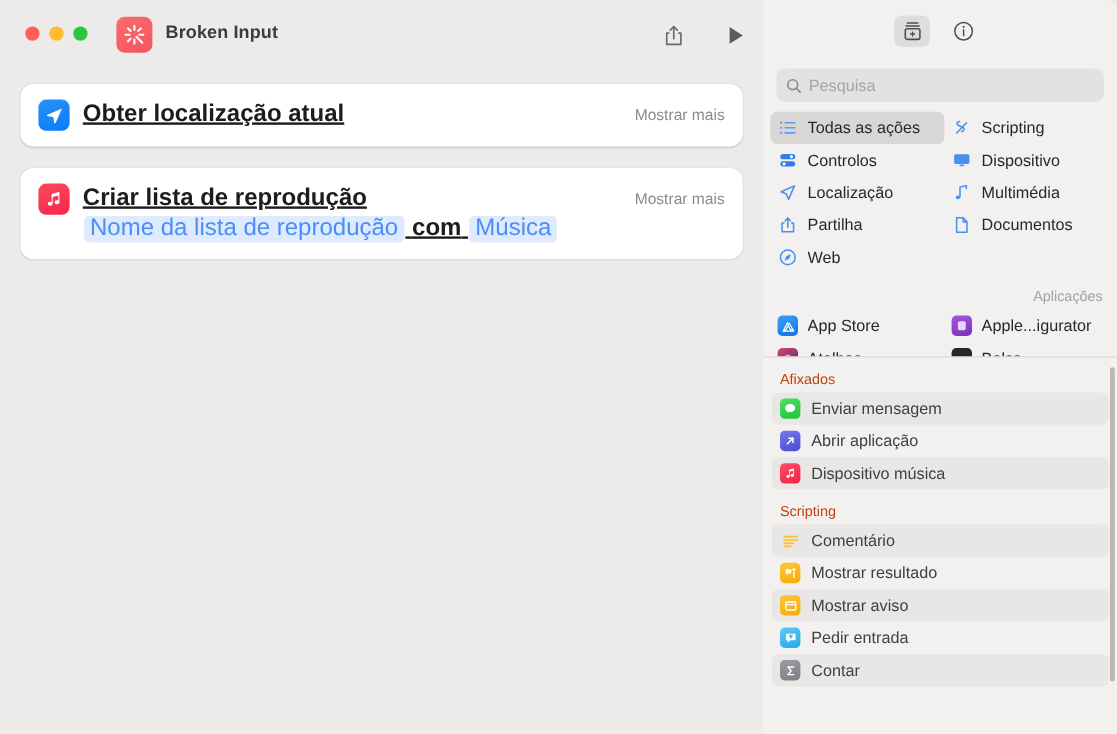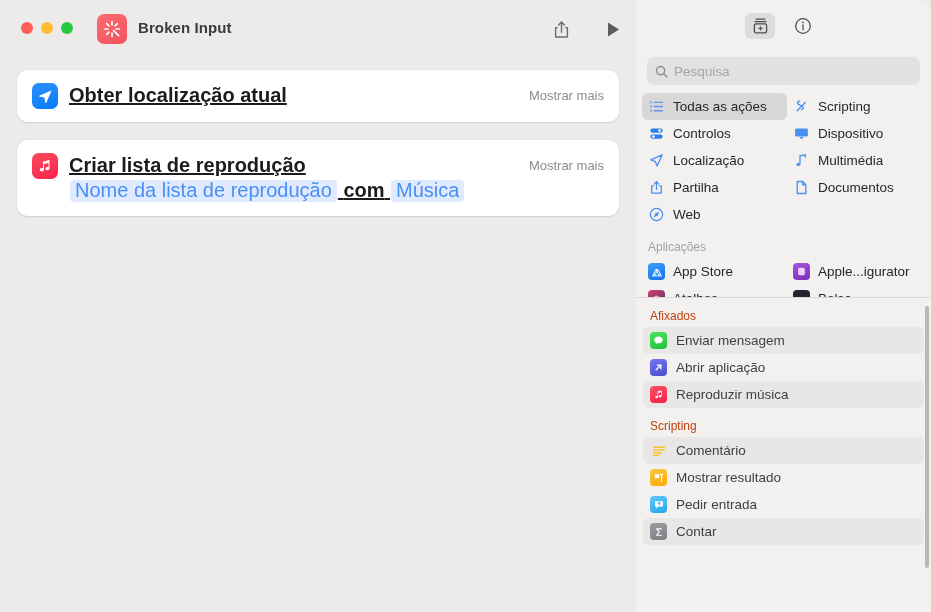--- a/index.html
+++ b/index.html
@@ -226,20 +226,21 @@
   }
 
   .section-head {
     font-size: 12px;
     color: #a3a2a1;
     padding: 0 12px;
     margin-top: 11px;
     margin-bottom: 3px;
     height: 16px;
     line-height: 16px;
+    text-align: right;
   }
 
   #apps-grid {
     display: grid;
     grid-template-columns: 145px 150px;
     padding: 0 6px;
   }
   .app-item {
     display: flex;
     align-items: center;
@@ -589,21 +590,21 @@
         </span>
         <span class="act-label">Abrir aplicação</span>
       </div>
 
       <div class="act-row alt">
         <span class="act-ico" style="background:linear-gradient(160deg,#fb5067,#f42148);">
           <svg width="11" height="11" viewBox="0 0 11 11">
               <path d="M8.6 1.4 L4.5 2.4 V7.1 C4.3 7.0 4.0 6.9 3.7 6.9 C2.9 6.9 2.2 7.4 2.2 8.1 C2.2 8.8 2.9 9.3 3.7 9.3 C4.5 9.3 5.1 8.8 5.1 8.1 V4.0 L8.0 3.3 V6.2 C7.8 6.1 7.5 6.0 7.2 6.0 C6.4 6.0 5.8 6.5 5.8 7.2 C5.8 7.9 6.4 8.4 7.2 8.4 C8.0 8.4 8.6 7.9 8.6 7.2 Z" fill="#ffffff"></path>
             </svg>
         </span>
-        <span class="act-label">Reproduzir música</span>
+        <span class="act-label">Dispositivo música</span>
       </div>
 
       <div class="list-head">Scripting</div>
 
       <div class="act-row alt">
         <span class="act-ico" style="background:transparent;">
           <svg width="14" height="12" viewBox="0 0 14 12" stroke="#fbc02d" stroke-width="1.45" stroke-linecap="round">
               <path d="M1.6 2.2 H12.4 M1.6 5.0 H12.4 M1.6 7.8 H9.4 M1.6 10.3 H7.0"></path>
             </svg>
         </span>
@@ -613,20 +614,29 @@
       <div class="act-row">
         <span class="act-ico" style="background:linear-gradient(160deg,#fdc63c,#f9ab06);">
           <svg width="12" height="12" viewBox="0 0 12 12" fill="none" stroke="#ffffff" stroke-width="1.1" stroke-linecap="round">
               <path d="M1.7 2.3 H6.4 V6.0 H4.0 L2.6 7.3 V6.0 H1.7 Z" fill="#ffffff" stroke="none"></path>
               <path d="M8.6 2.4 V9.4 M7.6 2.4 H9.6"></path>
             </svg>
         </span>
         <span class="act-label">Mostrar resultado</span>
       </div>
 
+      <div class="act-row alt">
+        <span class="act-ico" style="background:linear-gradient(160deg,#fdc63c,#f9ab06);">
+          <svg width="12" height="12" viewBox="0 0 12 12" fill="none" stroke="#ffffff" stroke-width="1.15">
+              <rect x="1.9" y="2.7" width="8.2" height="6.6" rx="1.1"></rect>
+              <path d="M1.9 4.9 H10.1" stroke-width="1.0"></path>
+            </svg>
+        </span>
+        <span class="act-label">Mostrar aviso</span>
+      </div>
 
       <div class="act-row">
         <span class="act-ico" style="background:linear-gradient(160deg,#5ec8f7,#24a8ea);">
           <svg width="12" height="12" viewBox="0 0 12 12">
               <path d="M2.0 2.2 H10.0 V7.6 H5.6 L3.4 9.6 V7.6 H2.0 Z" fill="#ffffff"></path>
               <path d="M5.0 4.0 H7.2 M6.1 3.2 V5.8" stroke="#38b0ec" stroke-width="1.1" stroke-linecap="round"></path>
             </svg>
         </span>
         <span class="act-label">Pedir entrada</span>
       </div>

